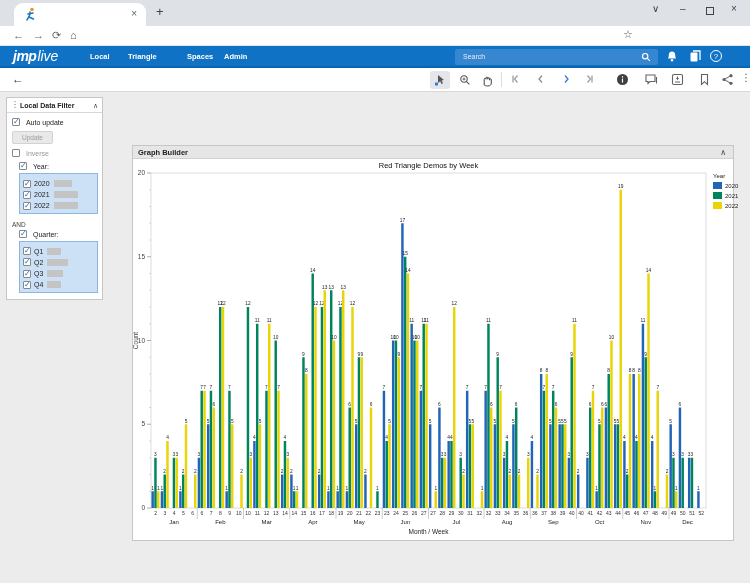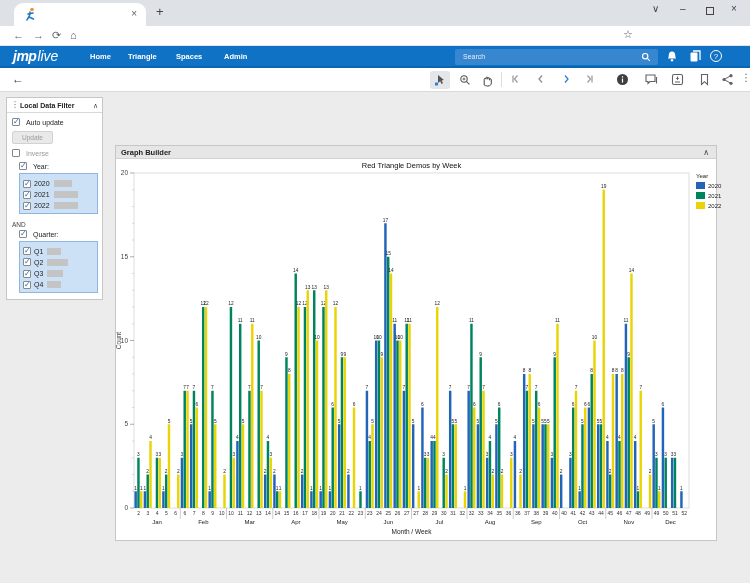--- a/index.html
+++ b/index.html
@@ -46,21 +46,21 @@
   .frow .lbl { margin-left:4px; vertical-align:middle; }
   .frow.gray .lbl { color:#999; }
   #updbtn { display:inline-block; margin:4px 0 0 5px; padding:2px 9px; font-size:6.5px; color:#9a9a9a; background:#e9e9e9; border:1px solid #d2d2d2; border-radius:2px; }
   .bluebox { margin:3px 0 0 12px; width:79px; background:#cde1f6; border:1px solid #8db6e0; padding:2px 3px 3px 3px; }
   .vrow { margin-top:3px; font-size:7px; color:#222; white-space:nowrap; }
   .vrow .lbl { margin-left:3px; vertical-align:middle; }
   .fbar { display:inline-block; height:7px; background:#c4c4c4; margin-left:4px; vertical-align:middle; }
   .andlbl { margin:7px 0 0 5px; font-size:6.5px; color:#444; }
   .indent { margin-left:12px; }
   
-  #gcard { position:absolute; left:115px; top:53px; width:602px; height:396px; background:#fff; border:1px solid #c6c6c6; }
+  #gcard { position:absolute; left:132px; top:53px; width:602px; height:396px; background:#fff; border:1px solid #c6c6c6; }
   #ghdr { height:13px; background:#e6e6e6; border-bottom:1px solid #d2d2d2; position:relative; }
   #ghdr .ttl { position:absolute; left:5px; top:2px; font-size:7.5px; font-weight:bold; color:#222; }
   #ghdr .chev { position:absolute; right:7px; top:2px; font-size:8px; color:#444; }
   #chart { width:600px; height:382px; }
   svg { display:block; overflow:visible; }
 </style>
 </head>
 <body>
 
 <div id="tabstrip">
@@ -107,23 +107,23 @@
   <span class="abs" style="left:672px;top:30px">
     <svg width="12" height="12" viewBox="0 0 12 12">
         <rect x="1" y="1.5" width="10" height="9" rx="1.5" fill="none" stroke="#444" stroke-width="1.2"></rect>
         <rect x="6.8" y="2.6" width="3.2" height="6.8" fill="#444"></rect>
       </svg>
   </span>
 </div>
 
 <div id="navbar">
   <div id="logo"><b>jmp</b><span class="lt">live</span></div>
-  <span class="navitem" style="left:90px">Home</span>
+  <span class="navitem" style="left:90px">Local</span>
   <span class="navitem" style="left:128px">Triangle</span>
-  <span class="navitem" style="left:176px">Spaces</span>
+  <span class="navitem" style="left:187px">Spaces</span>
   <span class="navitem" style="left:224px">Admin</span>
   <div id="searchbox">
     <span class="ph">Search</span>
     <span class="abs" style="right:7px;top:3px">
       <svg width="10" height="10" viewBox="0 0 12 12">
           <circle cx="5" cy="5" r="3.2" fill="none" stroke="#fff" stroke-width="1.4"></circle>
           <line x1="7.6" y1="7.6" x2="10.6" y2="10.6" stroke="#fff" stroke-width="1.4"></line>
         </svg>
     </span>
   </div>

